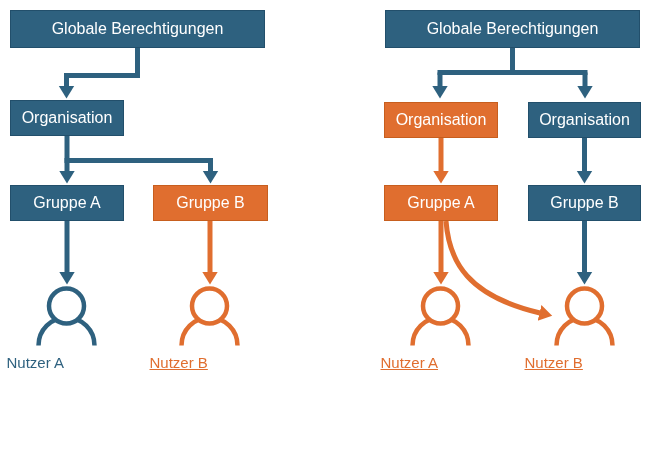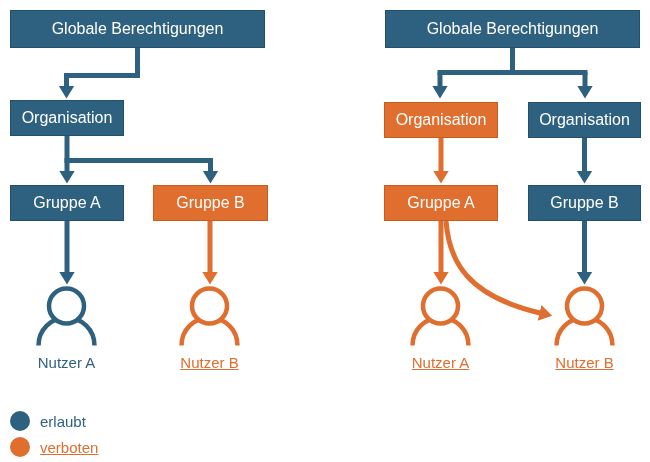--- a/index.html
+++ b/index.html
@@ -10,21 +10,21 @@
   .stroke-blue{stroke:var(--blue,#2E617F);}
   .stroke-orange{stroke:var(--orange,#E06E2F);}
   .fill-blue{fill:var(--blue,#2E617F);}
   .fill-orange{fill:var(--orange,#E06E2F);}
   .head{fill:#fff;}
   .box{position:absolute;box-sizing:border-box;display:flex;align-items:center;
        justify-content:center;color:var(--box-text,#fff);font-size:16px;
        line-height:1;white-space:nowrap;}
   .box.blue{background:var(--blue,#2E617F);border:1px solid var(--blue-border,#224F6B);}
   .box.orange{background:var(--orange,#E06E2F);border:1px solid var(--orange-border,#C75E1E);}
-  .user-label{position:absolute;top:354px;width:120px;text-align:center;
+  .user-label{position:absolute;top:354px;width:120px;text-align:left;
               font-size:15px;line-height:1.2;}
   .label-blue{color:var(--blue,#2E617F);}
   .label-orange{color:var(--orange,#E06E2F);text-decoration:underline;}
   .legend{position:absolute;left:10px;top:410px;}
   .legend-row{display:flex;align-items:center;height:22px;margin-bottom:4px;}
   .legend-dot{width:20px;height:20px;border-radius:50%;flex:0 0 auto;}
   .legend-dot.blue{background:var(--blue,#2E617F);}
   .legend-dot.orange{background:var(--orange,#E06E2F);}
   .legend-text{margin-left:10px;font-size:15px;line-height:1;}
 </style>
@@ -86,24 +86,14 @@
   <div class="user-label label-orange" style="left:149.5px;">Nutzer B</div>
 
   <div class="box blue" style="left:385px;top:10px;width:255px;height:38px;">Globale Berechtigungen</div>
   <div class="box orange" style="left:384px;top:102px;width:114px;height:36px;">Organisation</div>
   <div class="box blue" style="left:528px;top:102px;width:113px;height:36px;">Organisation</div>
   <div class="box orange" style="left:384px;top:185px;width:114px;height:36px;">Gruppe A</div>
   <div class="box blue" style="left:528px;top:185px;width:113px;height:36px;">Gruppe B</div>
   <div class="user-label label-orange" style="left:380.5px;">Nutzer A</div>
   <div class="user-label label-orange" style="left:524.5px;">Nutzer B</div>
 
-  <div class="legend">
-    <div class="legend-row">
-      <span class="legend-dot blue"></span>
-      <span class="legend-text label-blue">erlaubt</span>
-    </div>
-    <div class="legend-row">
-      <span class="legend-dot orange"></span>
-      <span class="legend-text label-orange">verboten</span>
-    </div>
-  </div>
 
 </div>
 
 </body></html>

